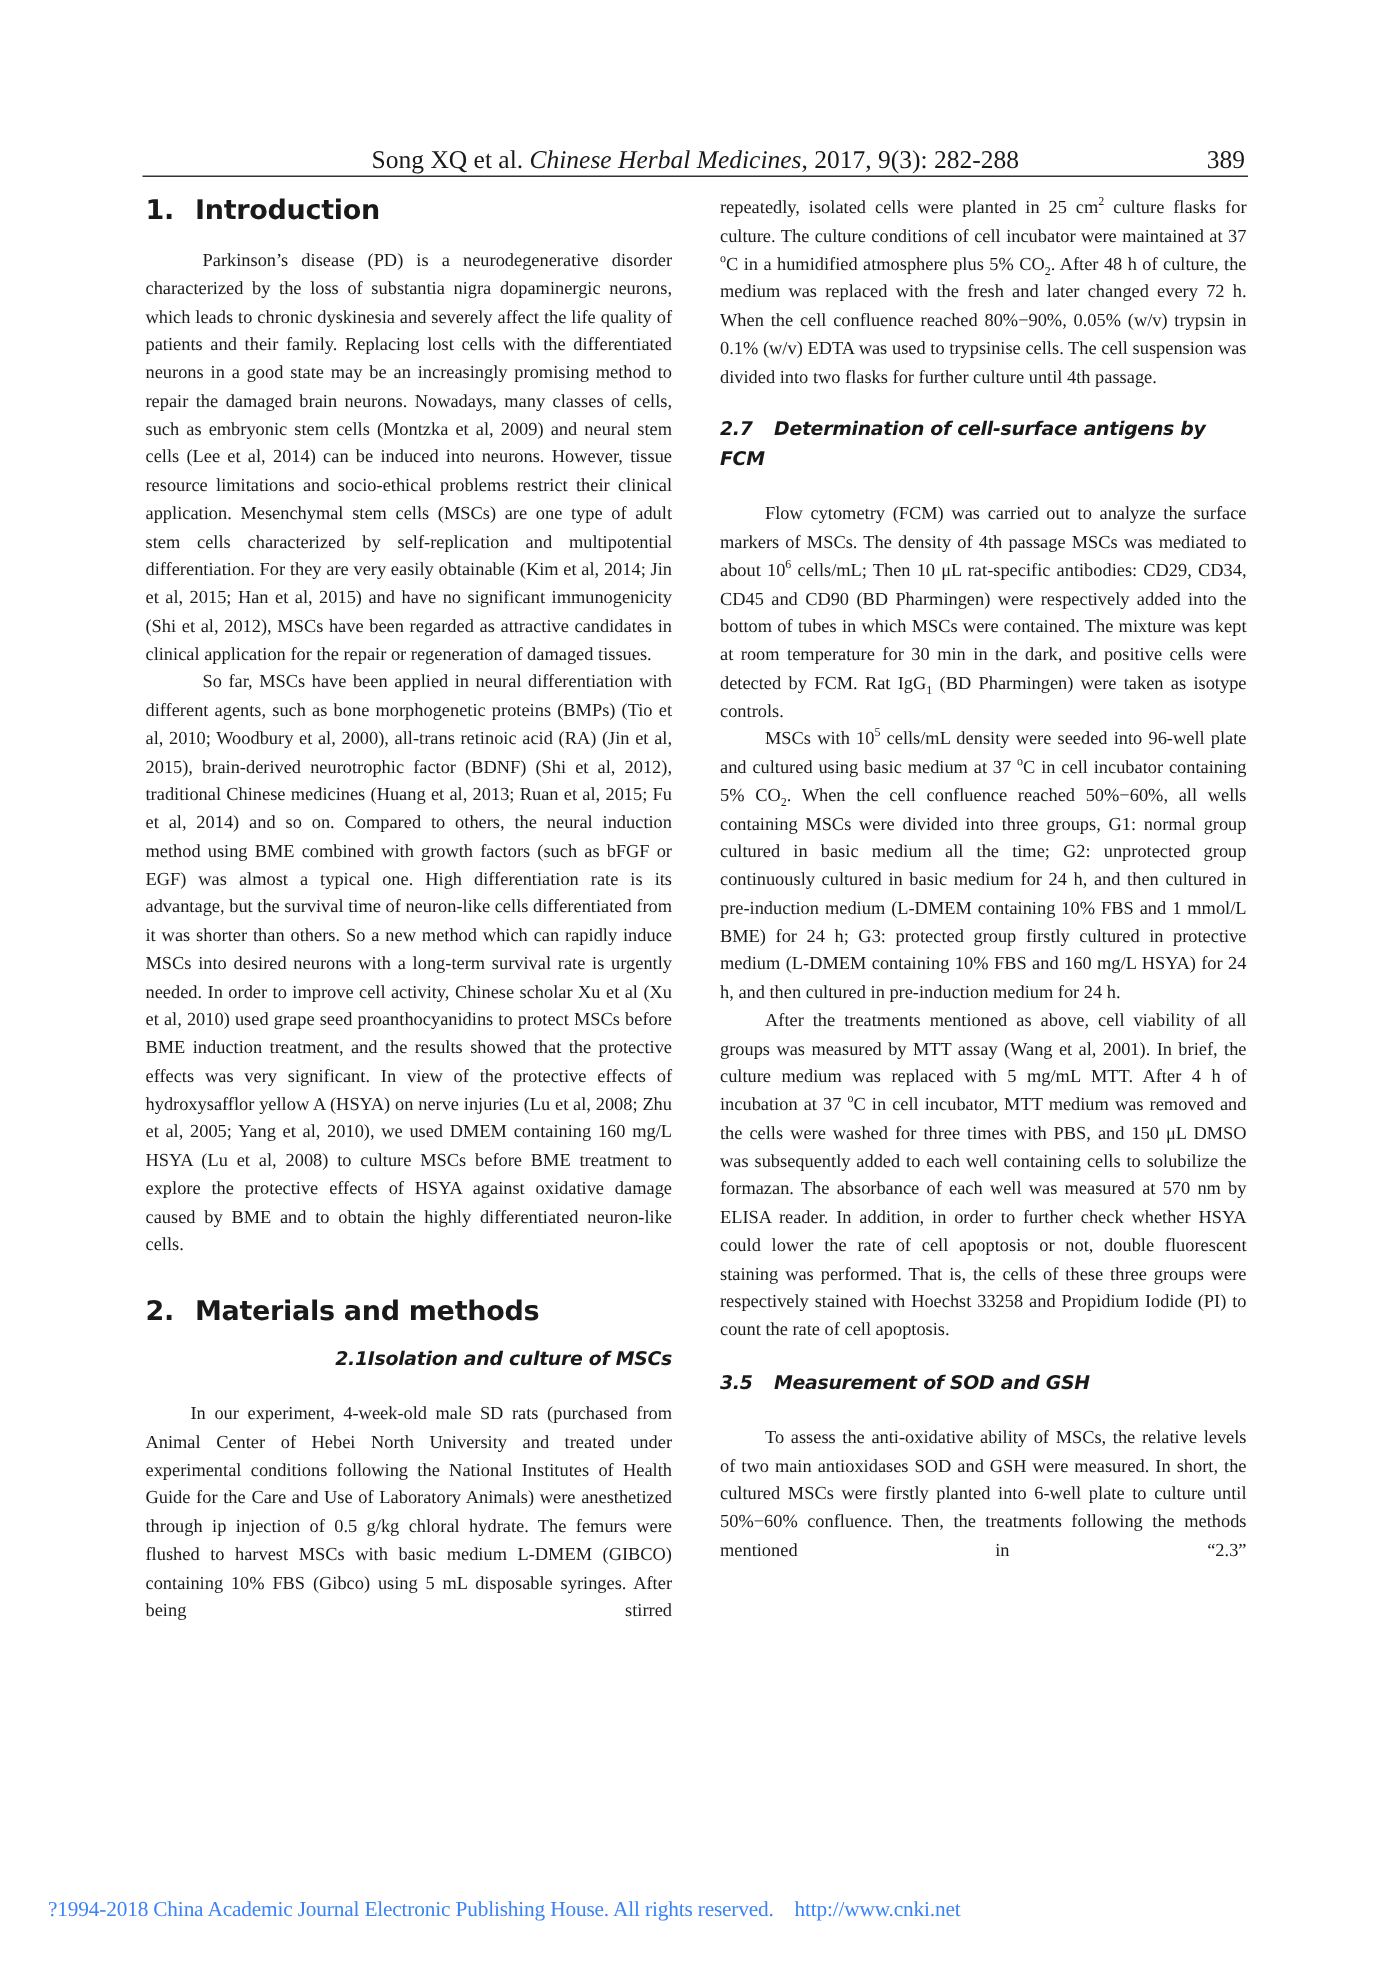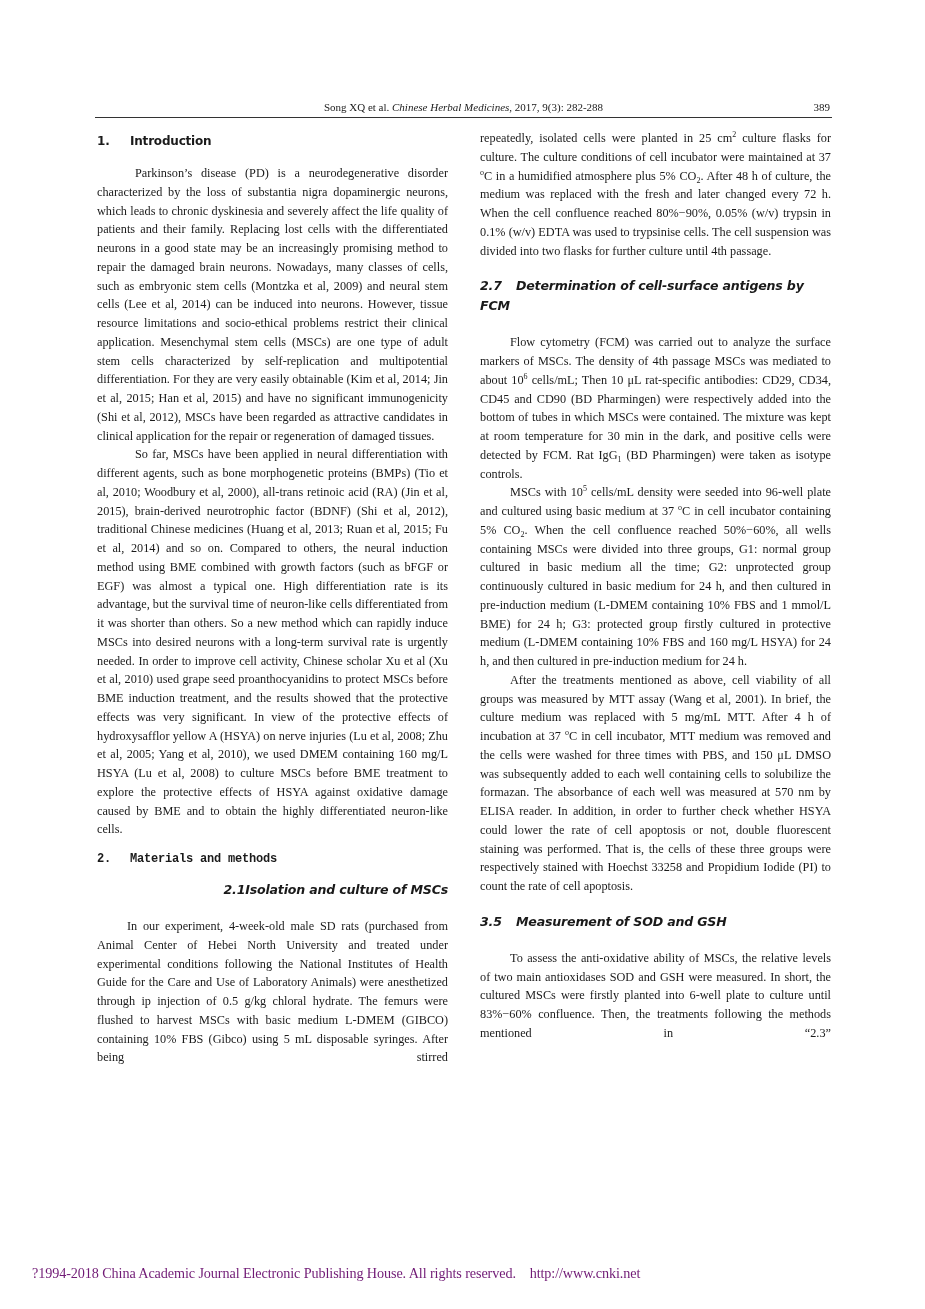--- a/index.html
+++ b/index.html
@@ -1,60 +1,60 @@
 <!DOCTYPE html>
 <html><head>
 <meta charset="utf-8">
 <style>
   html, body { margin: 0; padding: 0; background: #ffffff; }
   body { width: 925px; height: 1309px; position: relative; overflow: hidden;
          font-family: "Liberation Serif", "DejaVu Serif", serif; color: #1a1a1a; }
   .running-head { position: absolute; left: 95px; top: 98px; width: 737px; height: 18px;
-                  font-size: 11px; line-height: 18px; }
+                  font-size: 17px; line-height: 18px; }
   .running-head .citation { position: absolute; left: 0; right: 0; text-align: center; }
   .running-head .citation i { font-style: italic; }
   .running-head .page-num { position: absolute; right: 2px; top: 0; }
   .head-rule { position: absolute; left: 95px; top: 117px; width: 737px; height: 0;
                border-top: 1.2px solid #333; }
   .col { position: absolute; top: 129px; width: 351px; }
   .col.left { left: 97px; }
   .col.right { left: 480px; }
   p { margin: 0; font-size: 12.25px; line-height: 18.75px; text-align: justify;
       text-justify: inter-word; hyphens: none; }
   p.indent { text-indent: 30px; }
   p.indent-big { text-indent: 38px; }
   h2 { margin: 0; font-family: "DejaVu Sans", "Liberation Sans", sans-serif; font-weight: bold;
-       font-size: 12px; line-height: 24px; letter-spacing: -0.2px; }
+       font-size: 18px; line-height: 24px; letter-spacing: -0.2px; }
   h2 .num { display: inline-block; width: 33px; }
   h3 { margin: 0; font-family: "DejaVu Sans", "Liberation Sans", sans-serif; font-weight: bold;
        font-style: italic; font-size: 12.6px; line-height: 20px; letter-spacing: -0.2px; }
   h3 .num { display: inline-block; width: 36px; }
   sup, sub { font-size: 8px; line-height: 0; }
-  .footer { position: absolute; left: 32px; top: 1265px; font-size: 14.2px; color: #701a75;
+  .footer { position: absolute; left: 32px; top: 1265px; font-size: 14.2px; color: #3b82f6;
             white-space: pre; letter-spacing: -0.1px; }
 </style>
 </head>
 <body>
 
 <div class="running-head">
   <div class="citation">
     <span>Song XQ et al. </span><i>Chinese Herbal Medicines</i><span>, 2017, 9(3): 282-288</span>
   </div>
   <span class="page-num">389</span>
 </div>
 <div class="head-rule"></div>
 
 <div class="col left">
   <h2 style="margin-bottom:11px;">
     <span class="num">1.</span><span>Introduction</span>
   </h2>
   <p class="indent-big">Parkinson’s disease (PD) is a neurodegenerative disorder characterized by the loss of substantia nigra dopaminergic neurons, which leads to chronic dyskinesia and severely affect the life quality of patients and their family. Replacing lost cells with the differentiated neurons in a good state may be an increasingly promising method to repair the damaged brain neurons. Nowadays, many classes of cells, such as embryonic stem cells (Montzka et al, 2009) and neural stem cells (Lee et al, 2014) can be induced into neurons. However, tissue resource limitations and socio-ethical problems restrict their clinical application. Mesenchymal stem cells (MSCs) are one type of adult stem cells characterized by self-replication and multipotential differentiation. For they are very easily obtainable (Kim et al, 2014; Jin et al, 2015; Han et al, 2015) and have no significant immunogenicity (Shi et al, 2012), MSCs have been regarded as attractive candidates in clinical application for the repair or regeneration of damaged tissues.</p>
   <p class="indent-big">So far, MSCs have been applied in neural differentiation with different agents, such as bone morphogenetic proteins (BMPs) (Tio et al, 2010; Woodbury et al, 2000), all-trans retinoic acid (RA) (Jin et al, 2015), brain-derived neurotrophic factor (BDNF) (Shi et al, 2012), traditional Chinese medicines (Huang et al, 2013; Ruan et al, 2015; Fu et al, 2014) and so on. Compared to others, the neural induction method using BME combined with growth factors (such as bFGF or EGF) was almost a typical one. High differentiation rate is its advantage, but the survival time of neuron-like cells differentiated from it was shorter than others. So a new method which can rapidly induce MSCs into desired neurons with a long-term survival rate is urgently needed. In order to improve cell activity, Chinese scholar Xu et al (Xu et al, 2010) used grape seed proanthocyanidins to protect MSCs before BME induction treatment, and the results showed that the protective effects was very significant. In view of the protective effects of hydroxysafflor yellow A (HSYA) on nerve injuries (Lu et al, 2008; Zhu et al, 2005; Yang et al, 2010), we used DMEM containing 160 mg/L HSYA (Lu et al, 2008) to culture MSCs before BME treatment to explore the protective effects of HSYA against oxidative damage caused by BME and to obtain the highly differentiated neuron-like cells.</p>
 
-  <h2 style="margin-top:8px;margin-bottom:9px;font-family:Liberation Mono, monospace;">
+  <h2 style="margin-top:24px;margin-bottom:9px;">
     <span class="num">2.</span><span>Materials and methods</span>
   </h2>
   <h3 style="margin-bottom:17px;text-align:right;">
     <span class="num">2.1</span><span>Isolation and culture of MSCs</span>
   </h3>
   <p class="indent" style="text-align-last: justify;">In our experiment, 4-week-old male SD rats (purchased from Animal Center of Hebei North University and treated under experimental conditions following the National Institutes of Health Guide for the Care and Use of Laboratory Animals) were anesthetized through ip injection of 0.5 g/kg chloral hydrate. The femurs were flushed to harvest MSCs with basic medium L-DMEM (GIBCO) containing 10% FBS (Gibco) using 5 mL disposable syringes. After being stirred</p>
 </div>
 
 <div class="col right">
   <p>
@@ -71,16 +71,16 @@
   <p class="indent">
     <span>MSCs with 10</span><sup>5</sup><span> cells/mL density were seeded into 96-well plate and cultured using basic medium at 37 </span><sup>o</sup><span>C in cell incubator containing 5% CO</span><sub>2</sub><span>. When the cell confluence reached 50%−60%, all wells containing MSCs were divided into three groups, G1: normal group cultured in basic medium all the time; G2: unprotected group continuously cultured in basic medium for 24 h, and then cultured in pre-induction medium (L-DMEM containing 10% FBS and 1 mmol/L BME) for 24 h; G3: protected group firstly cultured in protective medium (L-DMEM containing 10% FBS and 160 mg/L HSYA) for 24 h, and then cultured in pre-induction medium for 24 h.</span>
   </p>
   <p class="indent">
     <span>After the treatments mentioned as above, cell viability of all groups was measured by MTT assay (Wang et al, 2001). In brief, the culture medium was replaced with 5 mg/mL MTT. After 4 h of incubation at 37 </span><sup>o</sup><span>C in cell incubator, MTT medium was removed and the cells were washed for three times with PBS, and 150 μL DMSO was subsequently added to each well containing cells to solubilize the formazan. The absorbance of each well was measured at 570 nm by ELISA reader. In addition, in order to further check whether HSYA could lower the rate of cell apoptosis or not, double fluorescent staining was performed. That is, the cells of these three groups were respectively stained with Hoechst 33258 and Propidium Iodide (PI) to count the rate of cell apoptosis.</span>
   </p>
 
   <h3 style="margin-top:16px;margin-bottom:17px;">
     <span class="num">3.5</span><span>Measurement of SOD and GSH</span>
   </h3>
-  <p class="indent" style="text-align-last: justify;">To assess the anti-oxidative ability of MSCs, the relative levels of two main antioxidases SOD and GSH were measured. In short, the cultured MSCs were firstly planted into 6-well plate to culture until 83%−60% confluence. Then, the treatments following the methods mentioned in “2.3”</p>
+  <p class="indent" style="text-align-last: justify;">To assess the anti-oxidative ability of MSCs, the relative levels of two main antioxidases SOD and GSH were measured. In short, the cultured MSCs were firstly planted into 6-well plate to culture until 50%−60% confluence. Then, the treatments following the methods mentioned in “2.3”</p>
 </div>
 
 <div class="footer"><span>?1994-2018 China Academic Journal Electronic Publishing House. All rights reserved.</span>    <span>http://www.cnki.net</span></div>
 
 </body></html>

